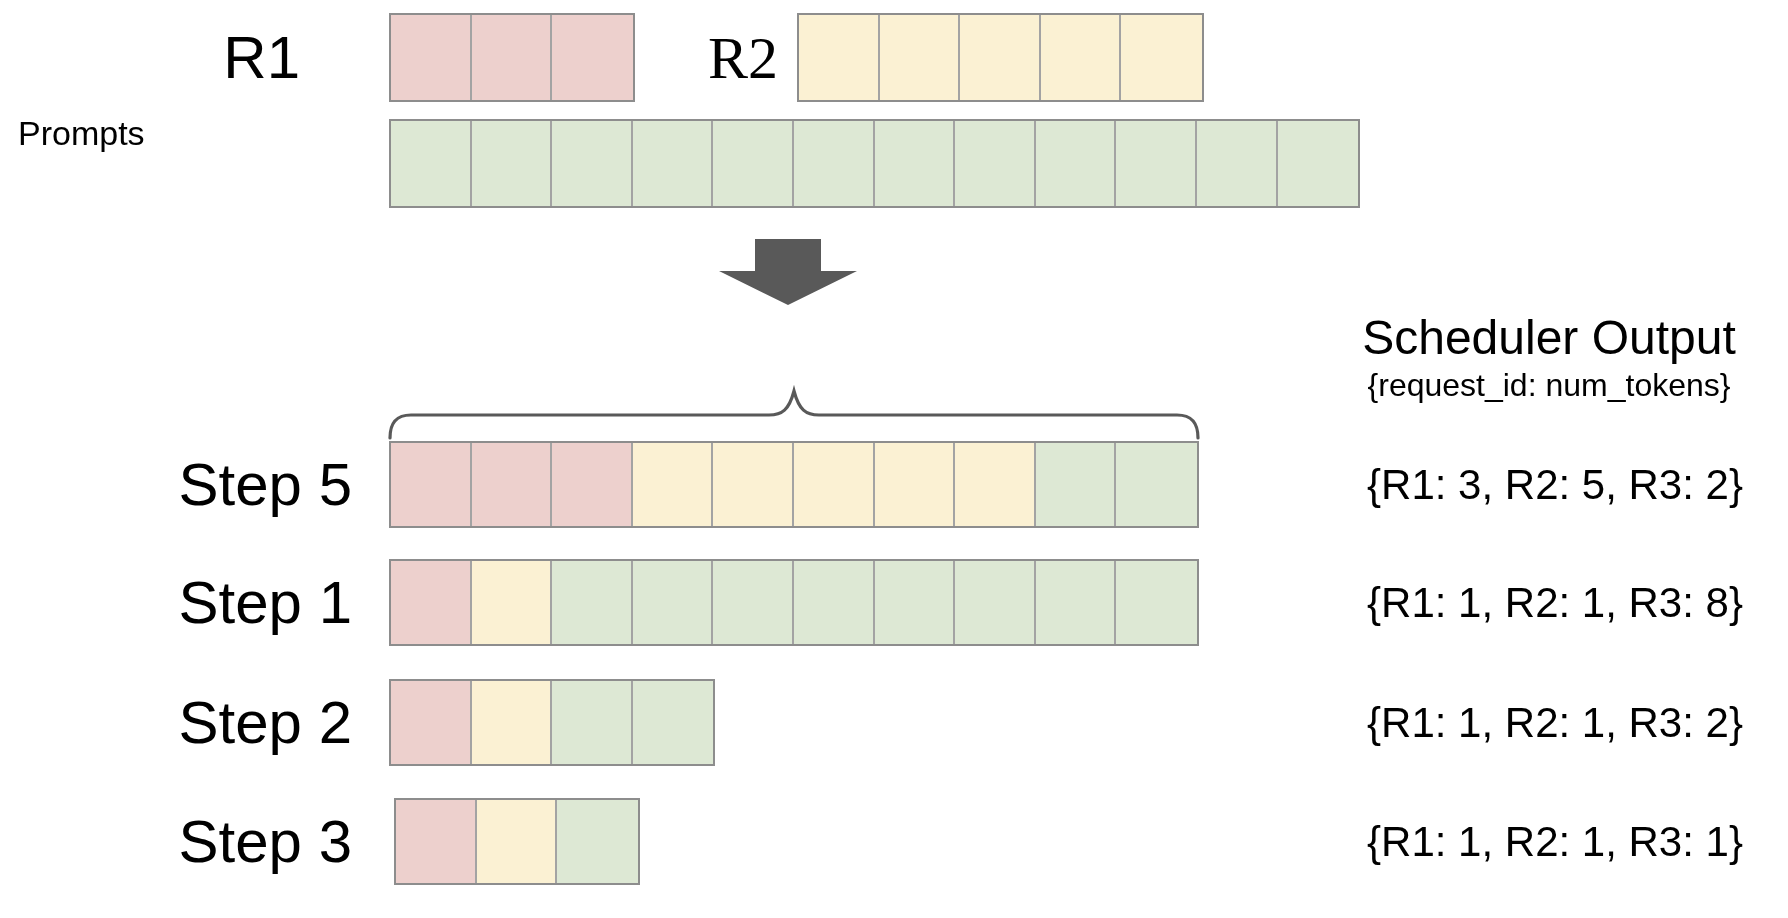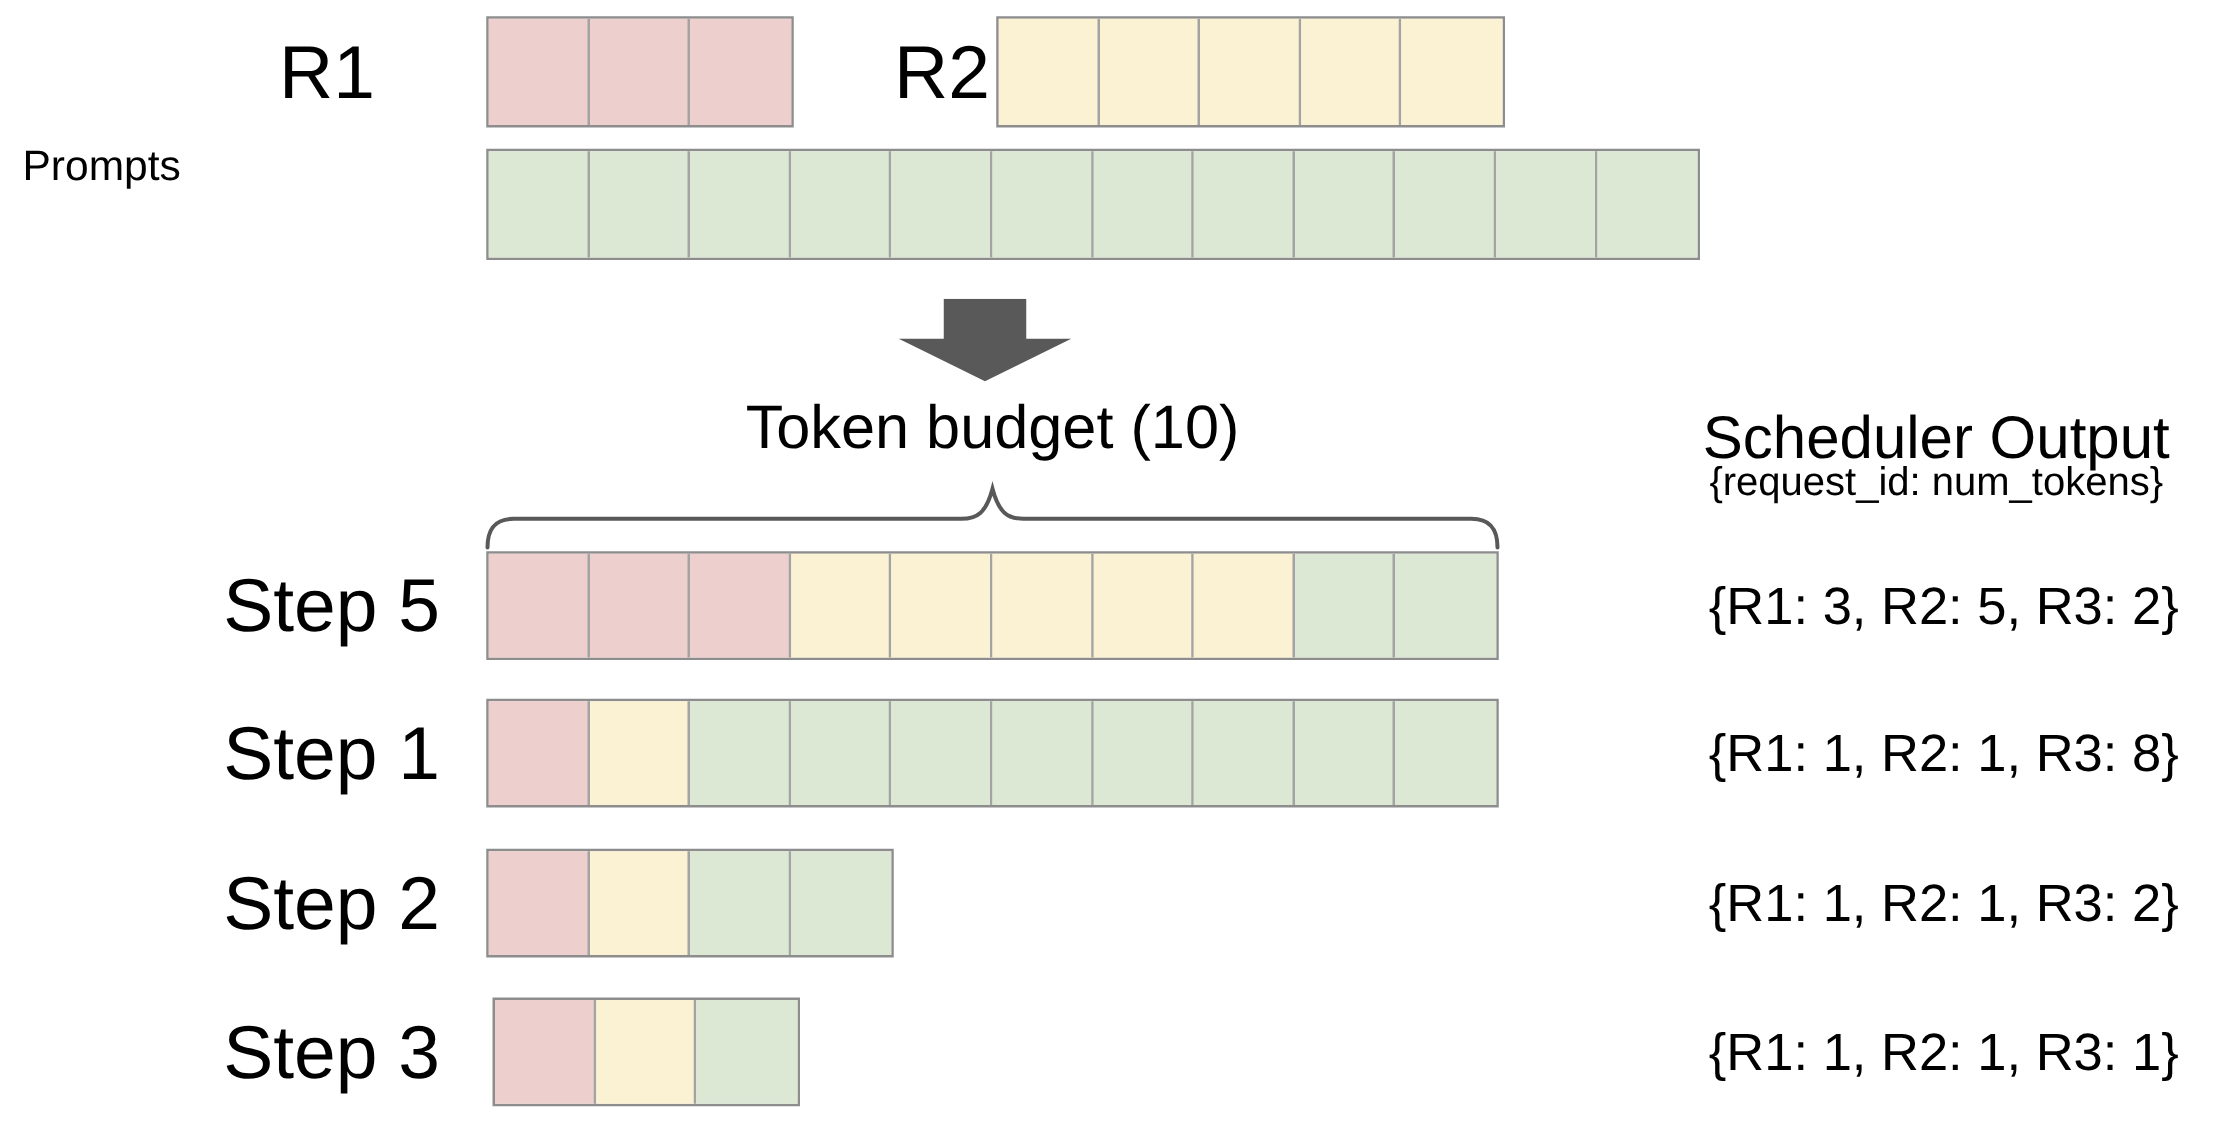--- a/index.html
+++ b/index.html
@@ -39,39 +39,39 @@
     border-right: 2px solid var(--cellline);
   }
   .cell:last-child { border-right: none; }
   .cell-r1 { background: var(--r1); }
   .cell-r2 { background: var(--r2); }
   .cell-r3 { background: var(--r3); }
 
   .prompt-row .cell { height: 85px; }
   .step-row .cell { height: 83px; }
 
-  .heading-title { font-size: 48px; font-weight: 400; margin-top: 13px; }
+  .heading-title { font-size: 48px; font-weight: 400; }
   .heading-sub { font-size: 32px; }
   .output-line { font-size: 42px; white-space: nowrap; }
 </style>
 </head>
 <body>
 
 <div class="canvas">
 
   <div class="abs lbl" style="left:18px; top:115px; font-size:34px;">Prompts</div>
 
   <div class="abs lbl vcenter right" style="left:100px; top:13px; width:200px; height:90px;">R1</div>
   <div class="token-row prompt-row" style="left:389px; top:13px;">
       <div class="cell cell-r1"></div>
       <div class="cell cell-r1"></div>
       <div class="cell cell-r1"></div>
     </div>
 
-  <div class="abs lbl vcenter right" style="left:654px; top:13px; width:138px; height:90px;">R2</div>
+  <div class="abs lbl vcenter right" style="left:640px; top:13px; width:138px; height:90px;font-family:Liberation Serif, serif;">R2</div>
   <div class="token-row prompt-row" style="left:797px; top:13px;">
       <div class="cell cell-r2"></div>
       <div class="cell cell-r2"></div>
       <div class="cell cell-r2"></div>
       <div class="cell cell-r2"></div>
       <div class="cell cell-r2"></div>
     </div>
 
   <div class="token-row prompt-row" style="left:389px; top:119px;">
       <div class="cell cell-r3"></div>
@@ -85,21 +85,20 @@
       <div class="cell cell-r3"></div>
       <div class="cell cell-r3"></div>
       <div class="cell cell-r3"></div>
       <div class="cell cell-r3"></div>
     </div>
 
   <svg class="abs" style="left:715px; top:239px;" width="146" height="68" viewBox="0 0 146 68">
     <polygon points="40,0 106,0 106,32 142,32 73,66 4,32 40,32" fill="var(--arrow)"></polygon>
   </svg>
 
-  <div class="abs lbl center vcenter" style="left:389px; top:316px; width:810px; height:54px; font-size:49px;">Token budget (10)</div>
 
   <svg class="abs" style="left:385px; top:384px;" width="818" height="60" viewBox="0 0 818 60">
     <path d="M 5 54 C 5 39, 11 31, 26 31 L 384 31 C 397 31, 404 26, 409 7 C 414 26, 421 31, 434 31 L 792 31 C 807 31, 813 39, 813 54" fill="none" stroke="var(--brace)" stroke-width="3.2" stroke-linecap="round"></path>
   </svg>
 
   <div class="abs lbl center heading-title" style="left:1310px; top:312px; width:478px;">Scheduler Output</div>
   <div class="abs lbl center heading-sub" style="left:1310px; top:368px; width:478px;">{request_id: num_tokens}</div>
 
   <div class="abs lbl vcenter right" style="left:100px; top:441px; width:252px; height:88px;">Step 5</div>
   <div class="token-row step-row" style="left:389px; top:441px;">

